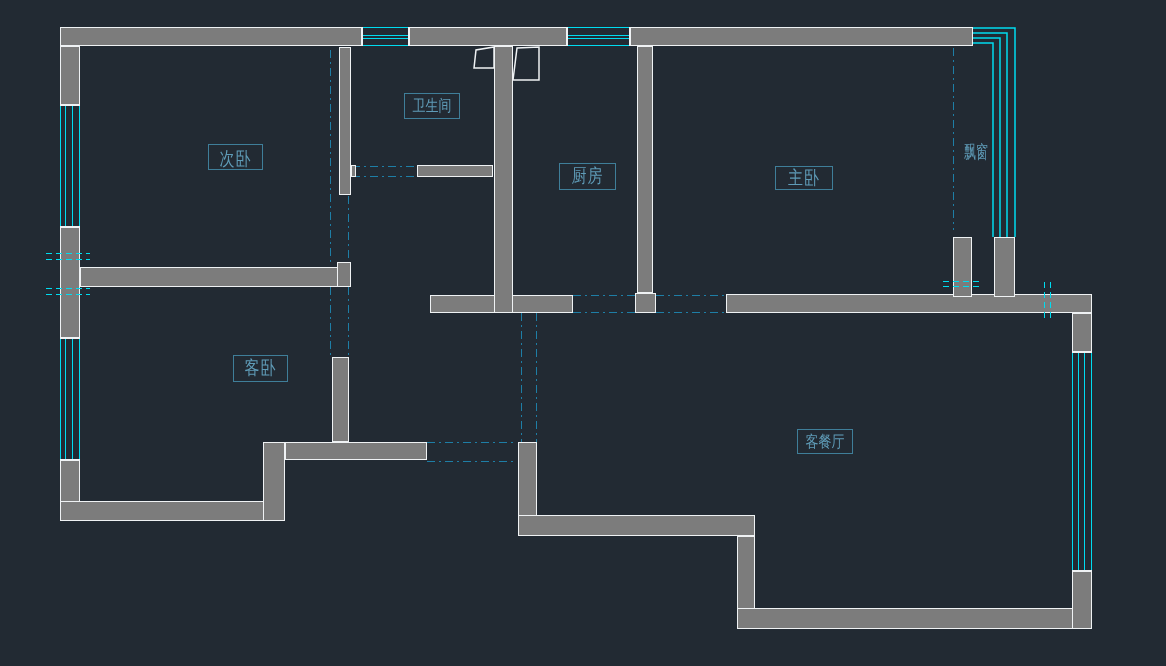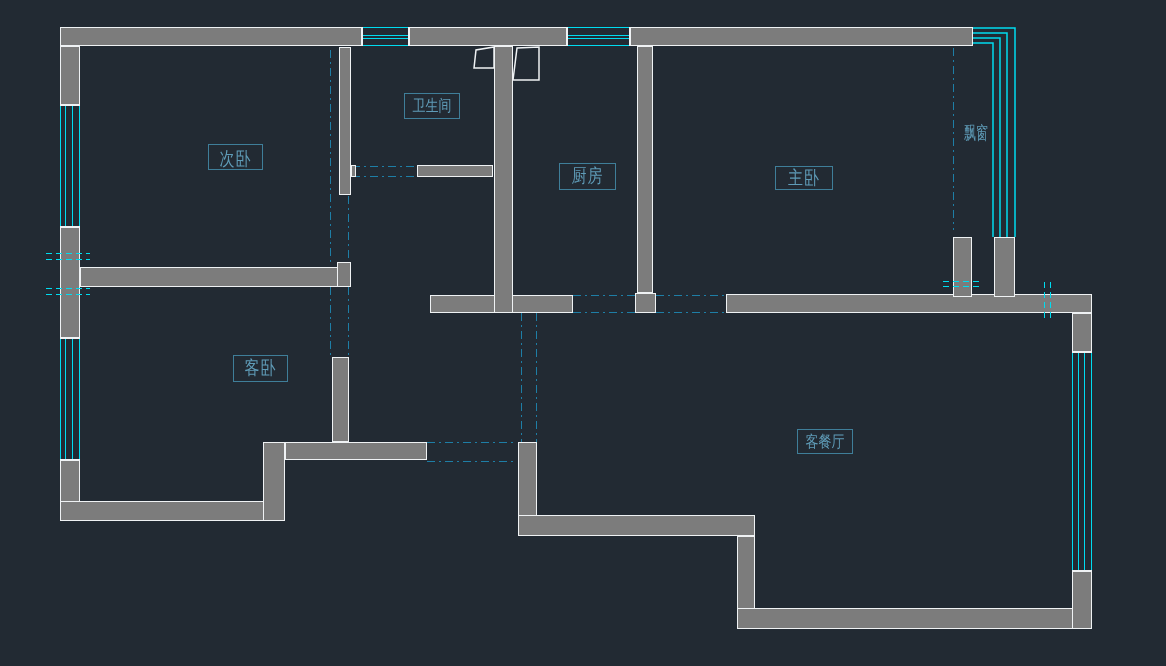--- a/index.html
+++ b/index.html
@@ -164,17 +164,17 @@
   </div>
   <div class="room-label" style="left:775px;top:166px;width:58px;height:24px;font-family:Liberation Serif, serif;">
     <span class="t">主卧</span>
   </div>
   <div class="room-label" style="left:191px;top:355px;width:55px;height:27px;margin-left:42px;">
     <span class="t">客卧</span>
   </div>
   <div class="room-label s3" style="left:797px;top:429px;width:56px;height:25px;">
     <span class="t">客餐厅</span>
   </div>
-  <div class="plain-label" style="left:959px;top:120px;width:34px;height:26px;">
+  <div class="plain-label" style="left:959px;top:139px;width:34px;height:26px;">
     <span class="t">飘窗</span>
   </div>
 
 </div>
 
 </body></html>

